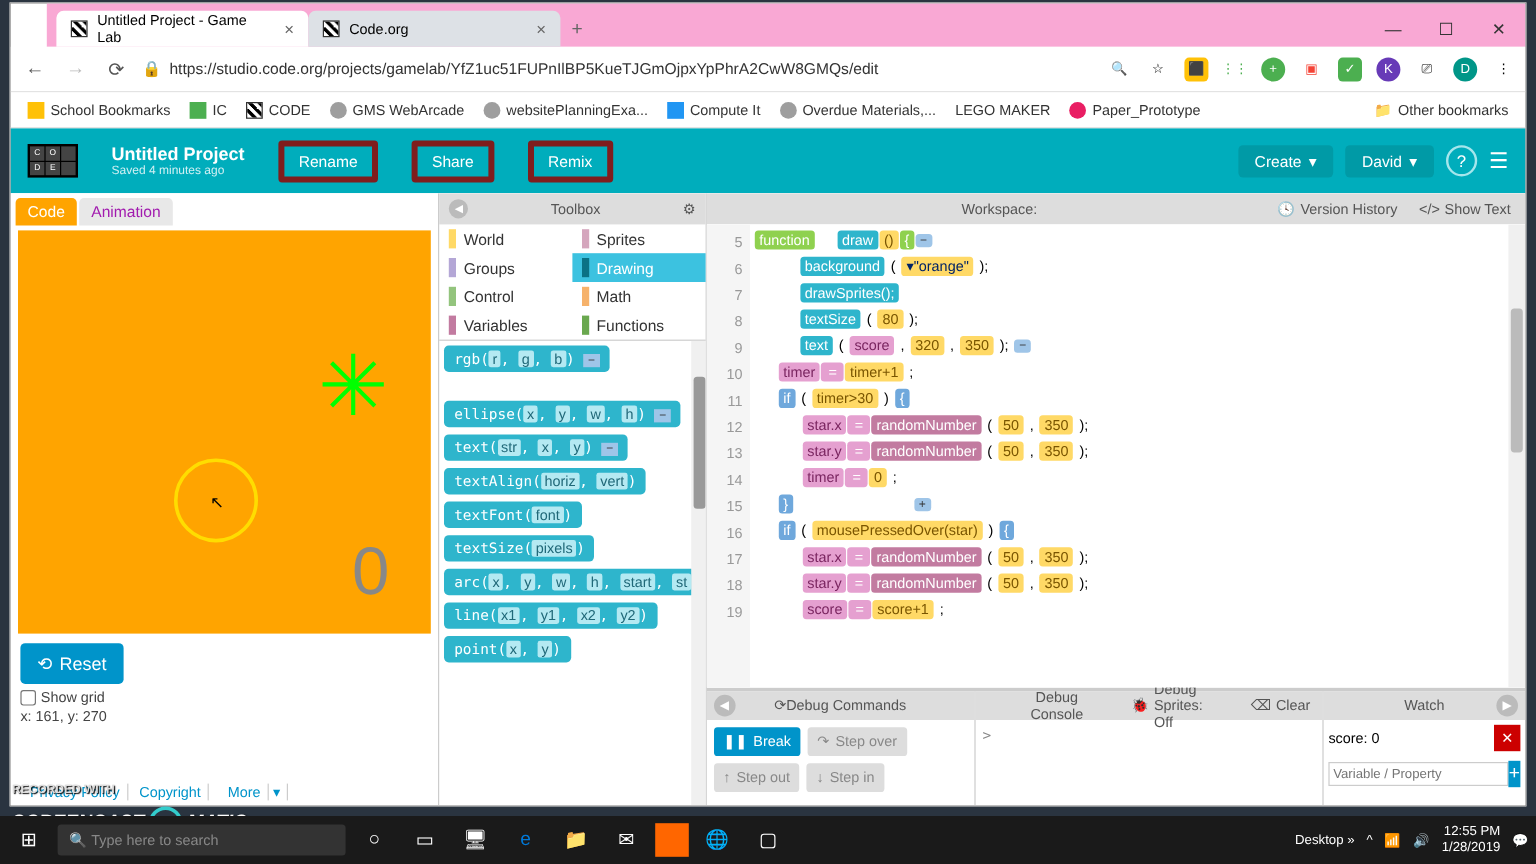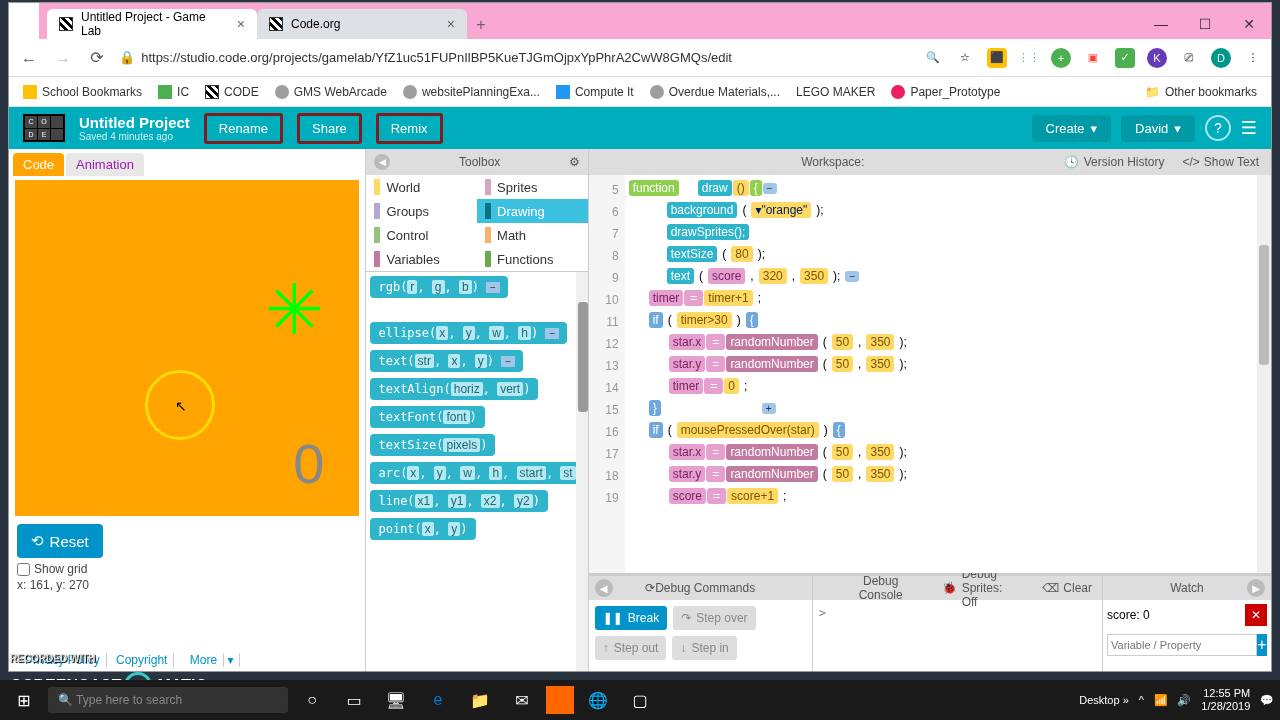--- a/index.html
+++ b/index.html
@@ -23,27 +23,27 @@
 .lock-icon { color: #555; }
 .addr-icons { display: flex; gap: 12px; align-items: center; }
 .addr-icon { width: 20px; height: 20px; border-radius: 4px; display: flex; align-items: center; justify-content: center; font-size: 11px; }
 
 .bookmarks-bar { height: 30px; background: #fff; display: flex; align-items: center; padding: 0 8px; gap: 4px; border-bottom: 1px solid #ddd; font-size: 12px; }
 .bm-item { display: flex; align-items: center; gap: 5px; padding: 2px 6px; color: #333; }
 .bm-icon { width: 14px; height: 14px; display: inline-block; }
 .bm-other { margin-left: auto; }
 
 
-.cdo-header { height: 42px; background: #00adbc; display: flex; align-items: center; padding: 0 14px; gap: 14px; }
+.cdo-header { height: 54px; background: #00adbc; display: flex; align-items: center; padding: 0 14px; gap: 28px; }
 .cdo-logo { width: 42px; height: 28px; background: #000; display: grid; grid-template-columns: repeat(3, 1fr); grid-template-rows: repeat(2, 1fr); gap: 1px; padding: 2px; }
 .cdo-logo span { background: #444; color: #fff; font-size: 7px; display: flex; align-items: center; justify-content: center; }
 .project-info { color: #fff; }
 .project-title { font-size: 15px; font-weight: bold; }
 .project-saved { font-size: 10px; color: #d0f0f3; }
-.hdr-btn { color: #fff; border: 3px solid #7f1d1d; padding: 5px 12px; border-radius: 3px; font-size: 13px; }
+.hdr-btn { color: #fff; border: 5px solid #7f1d1d; padding: 5px 12px; border-radius: 3px; font-size: 13px; }
 .hdr-right { margin-left: auto; display: flex; gap: 10px; align-items: center; }
 .create-btn { background: #009aa6; padding: 6px 14px; border-radius: 4px; color: #fff; font-size: 13px; display: flex; align-items: center; gap: 6px; justify-content: flex-end; }
 .help-circle { width: 26px; height: 26px; border: 2px solid #a5e6ec; border-radius: 50%; color: #fff; display: flex; align-items: center; justify-content: center; font-size: 14px; }
 .hamburger { color: #fff; font-size: 18px; }
 
 
 .main-area { flex: 1; display: flex; background: #fff; overflow: hidden; }
 
 
 .left-panel { width: 370px; display: flex; flex-direction: column; }
@@ -112,21 +112,21 @@
 .dbg-btn.gray { background: #ddd; color: #888; }
 .debug-mid { flex: 1; border-right: 1px solid #ccc; }
 .debug-mid-hdr { height: 24px; background: #ddd; display: flex; align-items: center; padding: 0 10px; font-size: 12px; color: #555; gap: 40px; }
 .dm-title { flex: 1; text-align: center; margin-left: 36px; }
 .dm-item { display: flex; align-items: center; gap: 4px; }
 .debug-console-body { padding: 6px; font-family: monospace; font-size: 12px; color: #888; }
 .debug-console-body::before { content: ">"; }
 .debug-right { width: 168px; }
 .watch-row { display: flex; align-items: center; padding: 4px; font-family: monospace; font-size: 12px; }
 .watch-del { width: 22px; height: 22px; background: #c00; color: #fff; display: flex; align-items: center; justify-content: center; margin-left: auto; }
-.watch-add-row { display: flex; padding: 4px; }
+.watch-add-row { display: flex; align-items: center; padding: 4px; }
 .watch-input { flex: 1; border: 1px solid #ccc; padding: 3px; font-size: 11px; color: #aaa; }
 .watch-add { width: 22px; height: 22px; background: #0094ca; color: #fff; display: flex; align-items: center; justify-content: center; }
 
 
 .taskbar { position: absolute; bottom: 0; left: 0; right: 0; height: 40px; background: #1a1a1a; display: flex; align-items: center; padding: 0 6px; gap: 6px; }
 .tb-item { width: 36px; height: 32px; display: flex; align-items: center; justify-content: center; color: #fff; font-size: 16px; }
 .search-box { background: #333; color: #888; padding: 6px 10px; font-size: 12px; width: 240px; border-radius: 3px; }
 .tb-right { margin-left: auto; display: flex; align-items: center; gap: 10px; color: #fff; font-size: 11px; }
 .tb-clock { text-align: right; line-height: 1.2; }
 

